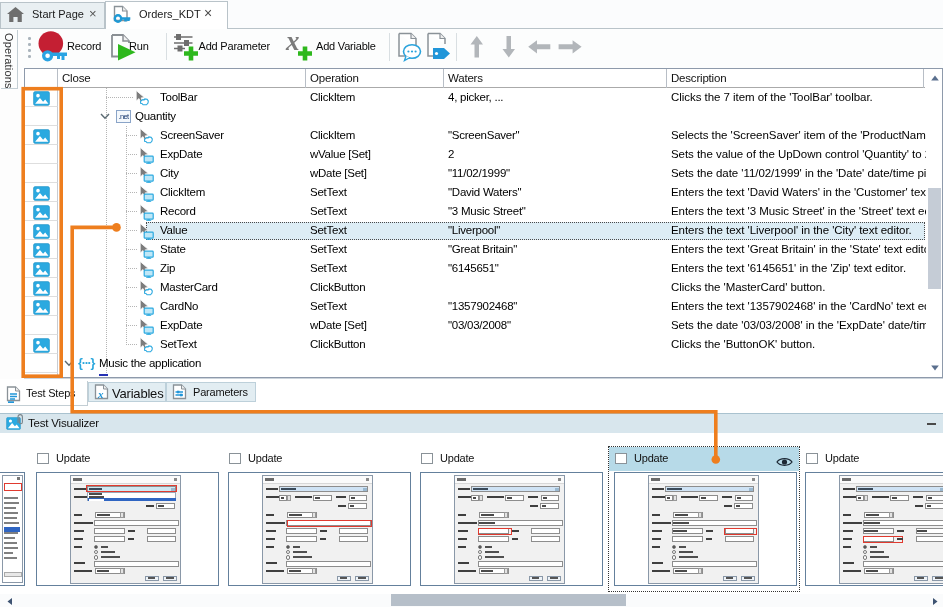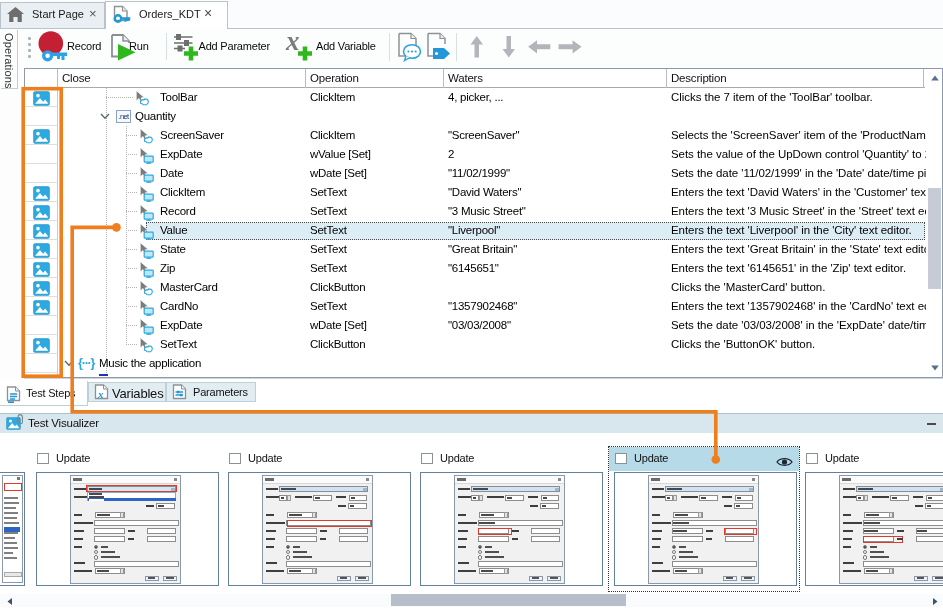--- a/index.html
+++ b/index.html
@@ -155,21 +155,21 @@
 <div class="ct" style="left:310px;top:145px;height:19px;line-height:19px">wValue [Set]</div>
 <div class="ct" style="left:448px;top:145px;height:19px;line-height:19px">2</div>
 <div class="ct" style="left:671px;top:145px;height:19px;line-height:19px;width:255px;overflow:hidden;white-space:nowrap;letter-spacing:-0.05px">Sets the value of the UpDown control 'Quantity' to 2.</div>
 <div style="position:absolute;left:126px;top:173px;width:11px;height:1px;border-top:1px dotted #b5b5b5"></div>
 <svg style="position:absolute;left:137px;top:166px" width="17" height="17" viewBox="0 0 17 17">
 <path d="M3.2 0.5 L3.2 11 L6 8.6 L7.8 12.6 L9.9 11.7 L8.1 7.9 L11.4 7.6 Z" fill="#7c7c7c" stroke="#fff" stroke-width="0.8"></path>
 <rect x="7.2" y="9.2" width="9" height="6" rx="0.8" fill="#bfe7f7" stroke="#2ba9e0" stroke-width="1.2"></rect>
 <rect x="10.5" y="15.2" width="2.4" height="1.2" fill="#2ba9e0"></rect>
 <rect x="9.2" y="16.2" width="5" height="0.8" fill="#2ba9e0"></rect>
   </svg>
-<div class="ct" style="left:160px;top:164px;height:19px;line-height:19px">Date</div>
+<div class="ct" style="left:160px;top:164px;height:19px;line-height:19px">City</div>
 <div class="ct" style="left:310px;top:164px;height:19px;line-height:19px">wDate [Set]</div>
 <div class="ct" style="left:448px;top:164px;height:19px;line-height:19px">"11/02/1999"</div>
 <div class="ct" style="left:671px;top:164px;height:19px;line-height:19px;width:255px;overflow:hidden;white-space:nowrap;letter-spacing:-0.05px">Sets the date '11/02/1999' in the 'Date' date/time picker.</div>
 <svg style="position:absolute;left:33px;top:185.5px" width="17" height="15" viewBox="0 0 16 14">
 <rect x="0.5" y="0.5" width="15" height="13" rx="1.5" fill="#2ba9e0" stroke="#1b8dc0" stroke-width="0.5"></rect>
 <circle cx="4.7" cy="4.3" r="1.7" fill="#fff"></circle>
 <path d="M2 12 L6.5 6.5 L9.5 10 L11.5 8 L14.5 12 Z" fill="#fff"></path>
   </svg>
 <div style="position:absolute;left:126px;top:192px;width:11px;height:1px;border-top:1px dotted #b5b5b5"></div>
 <svg style="position:absolute;left:137px;top:185px" width="17" height="17" viewBox="0 0 17 17">

